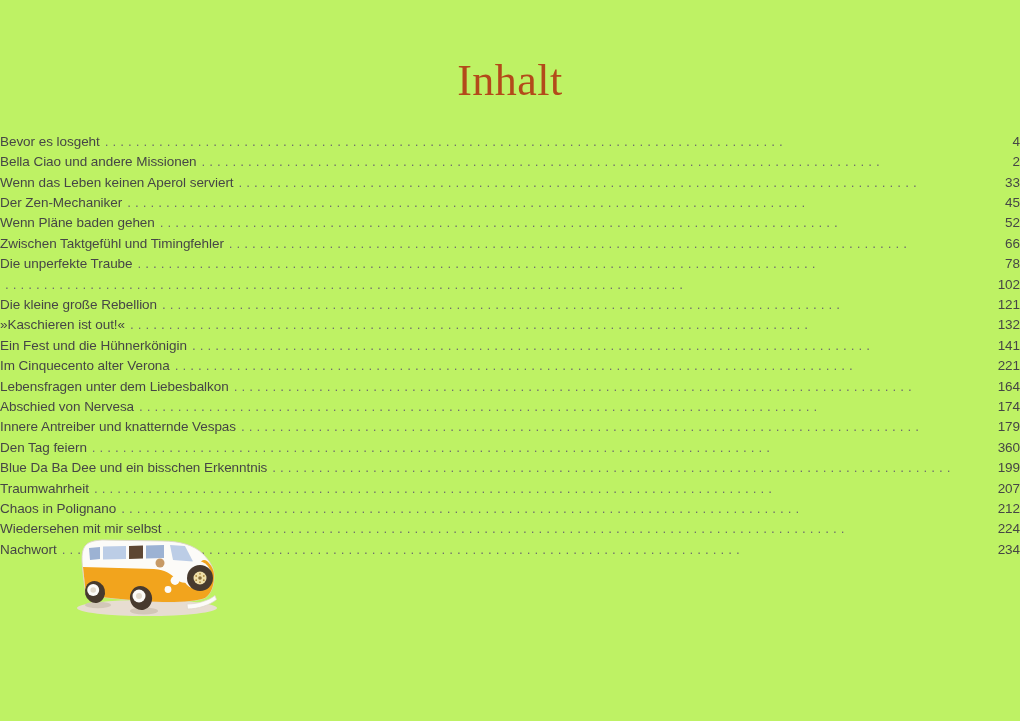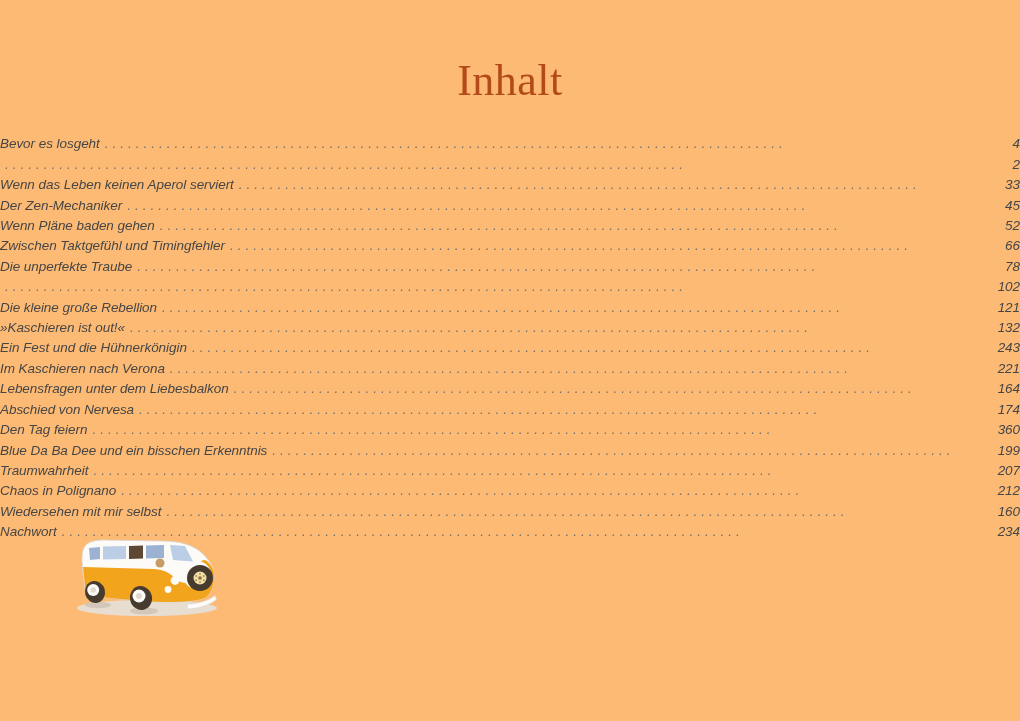--- a/index.html
+++ b/index.html
@@ -16,45 +16,44 @@
     --bus-hub: #efdfa9;
     --bus-skin: #c79a66;
     --bus-shadow: #e7ddd1;
     --bus-shadow-dark: #d2c7b8;
   }
   * { margin:0; padding:0; box-sizing:border-box; }
   html,body { background:#ffffff; }
   .page {
     position:relative;
     width:1020px; height:721px;
-    background:#fdba74;
+    background:#bef264;
     overflow:hidden;
     font-family:"Liberation Sans", sans-serif;
   }
   .book-title {
     position:absolute; top:55px; left:0; width:100%;
     text-align:center;
     font-family:"Liberation Serif", serif;
     font-weight:500;
     font-size:44px;
     line-height:52px;
     color:var(--title-color);
     letter-spacing:0.5px;
   }
   .toc {
     position:absolute; top:131px; left:0; width:100%;
   }
   .toc-row {
     display:flex;
-    align-items:flex-end;
+    align-items:center;
     height:20.42px;
     font-size:13.5px;
     letter-spacing:-0.05px;
     color:var(--text-color);
-    font-style:italic;
   }
   .toc-title { white-space:nowrap; flex:0 0 auto; }
   .toc-leader {
     flex:1 1 auto;
     overflow:hidden;
     white-space:nowrap;
     margin:0 4px 0 5px;
     color:var(--dot-color);
     letter-spacing:4px;
     font-size:13.5px;
@@ -82,20 +81,21 @@
   <div class="toc">
 
       <div class="toc-row">
         <span class="toc-title">Bevor es losgeht</span>
         <span class="toc-leader"></span>
         <span class="toc-page">4</span>
       </div>
 
 
       <div class="toc-row">
+        <span class="toc-title">Bella Ciao und andere Missionen</span>
         <span class="toc-leader"></span>
         <span class="toc-page">2</span>
       </div>
 
 
       <div class="toc-row">
         <span class="toc-title">Wenn das Leben keinen Aperol serviert</span>
         <span class="toc-leader"></span>
         <span class="toc-page">33</span>
       </div>
@@ -138,41 +138,46 @@
 
       <div class="toc-row">
         <span class="toc-title">»Kaschieren ist out!«</span>
         <span class="toc-leader"></span>
         <span class="toc-page">132</span>
       </div>
 
       <div class="toc-row">
         <span class="toc-title">Ein Fest und die Hühnerkönigin</span>
         <span class="toc-leader"></span>
-        <span class="toc-page">243</span>
-      </div>
-
-      <div class="toc-row">
-        <span class="toc-title">Im Kaschieren nach Verona</span>
+        <span class="toc-page">141</span>
+      </div>
+
+      <div class="toc-row">
+        <span class="toc-title">Im Cinquecento alter Verona</span>
         <span class="toc-leader"></span>
         <span class="toc-page">221</span>
       </div>
 
       <div class="toc-row">
         <span class="toc-title">Lebensfragen unter dem Liebesbalkon</span>
         <span class="toc-leader"></span>
         <span class="toc-page">164</span>
       </div>
 
       <div class="toc-row">
         <span class="toc-title">Abschied von Nervesa</span>
         <span class="toc-leader"></span>
         <span class="toc-page">174</span>
       </div>
 
+      <div class="toc-row">
+        <span class="toc-title">Innere Antreiber und knatternde Vespas</span>
+        <span class="toc-leader"></span>
+        <span class="toc-page">179</span>
+      </div>
 
       <div class="toc-row">
         <span class="toc-title">Den Tag feiern</span>
         <span class="toc-leader"></span>
         <span class="toc-page">360</span>
       </div>
 
       <div class="toc-row">
         <span class="toc-title">Blue Da Ba Dee und ein bisschen Erkenntnis</span>
         <span class="toc-leader"></span>
@@ -187,21 +192,21 @@
 
       <div class="toc-row">
         <span class="toc-title">Chaos in Polignano</span>
         <span class="toc-leader"></span>
         <span class="toc-page">212</span>
       </div>
 
       <div class="toc-row">
         <span class="toc-title">Wiedersehen mit mir selbst</span>
         <span class="toc-leader"></span>
-        <span class="toc-page">160</span>
+        <span class="toc-page">224</span>
       </div>
 
       <div class="toc-row">
         <span class="toc-title">Nachwort</span>
         <span class="toc-leader"></span>
         <span class="toc-page">234</span>
       </div>
     </div>
 
   <svg class="bus-illustration" viewBox="0 0 148 90" xmlns="http://www.w3.org/2000/svg">

